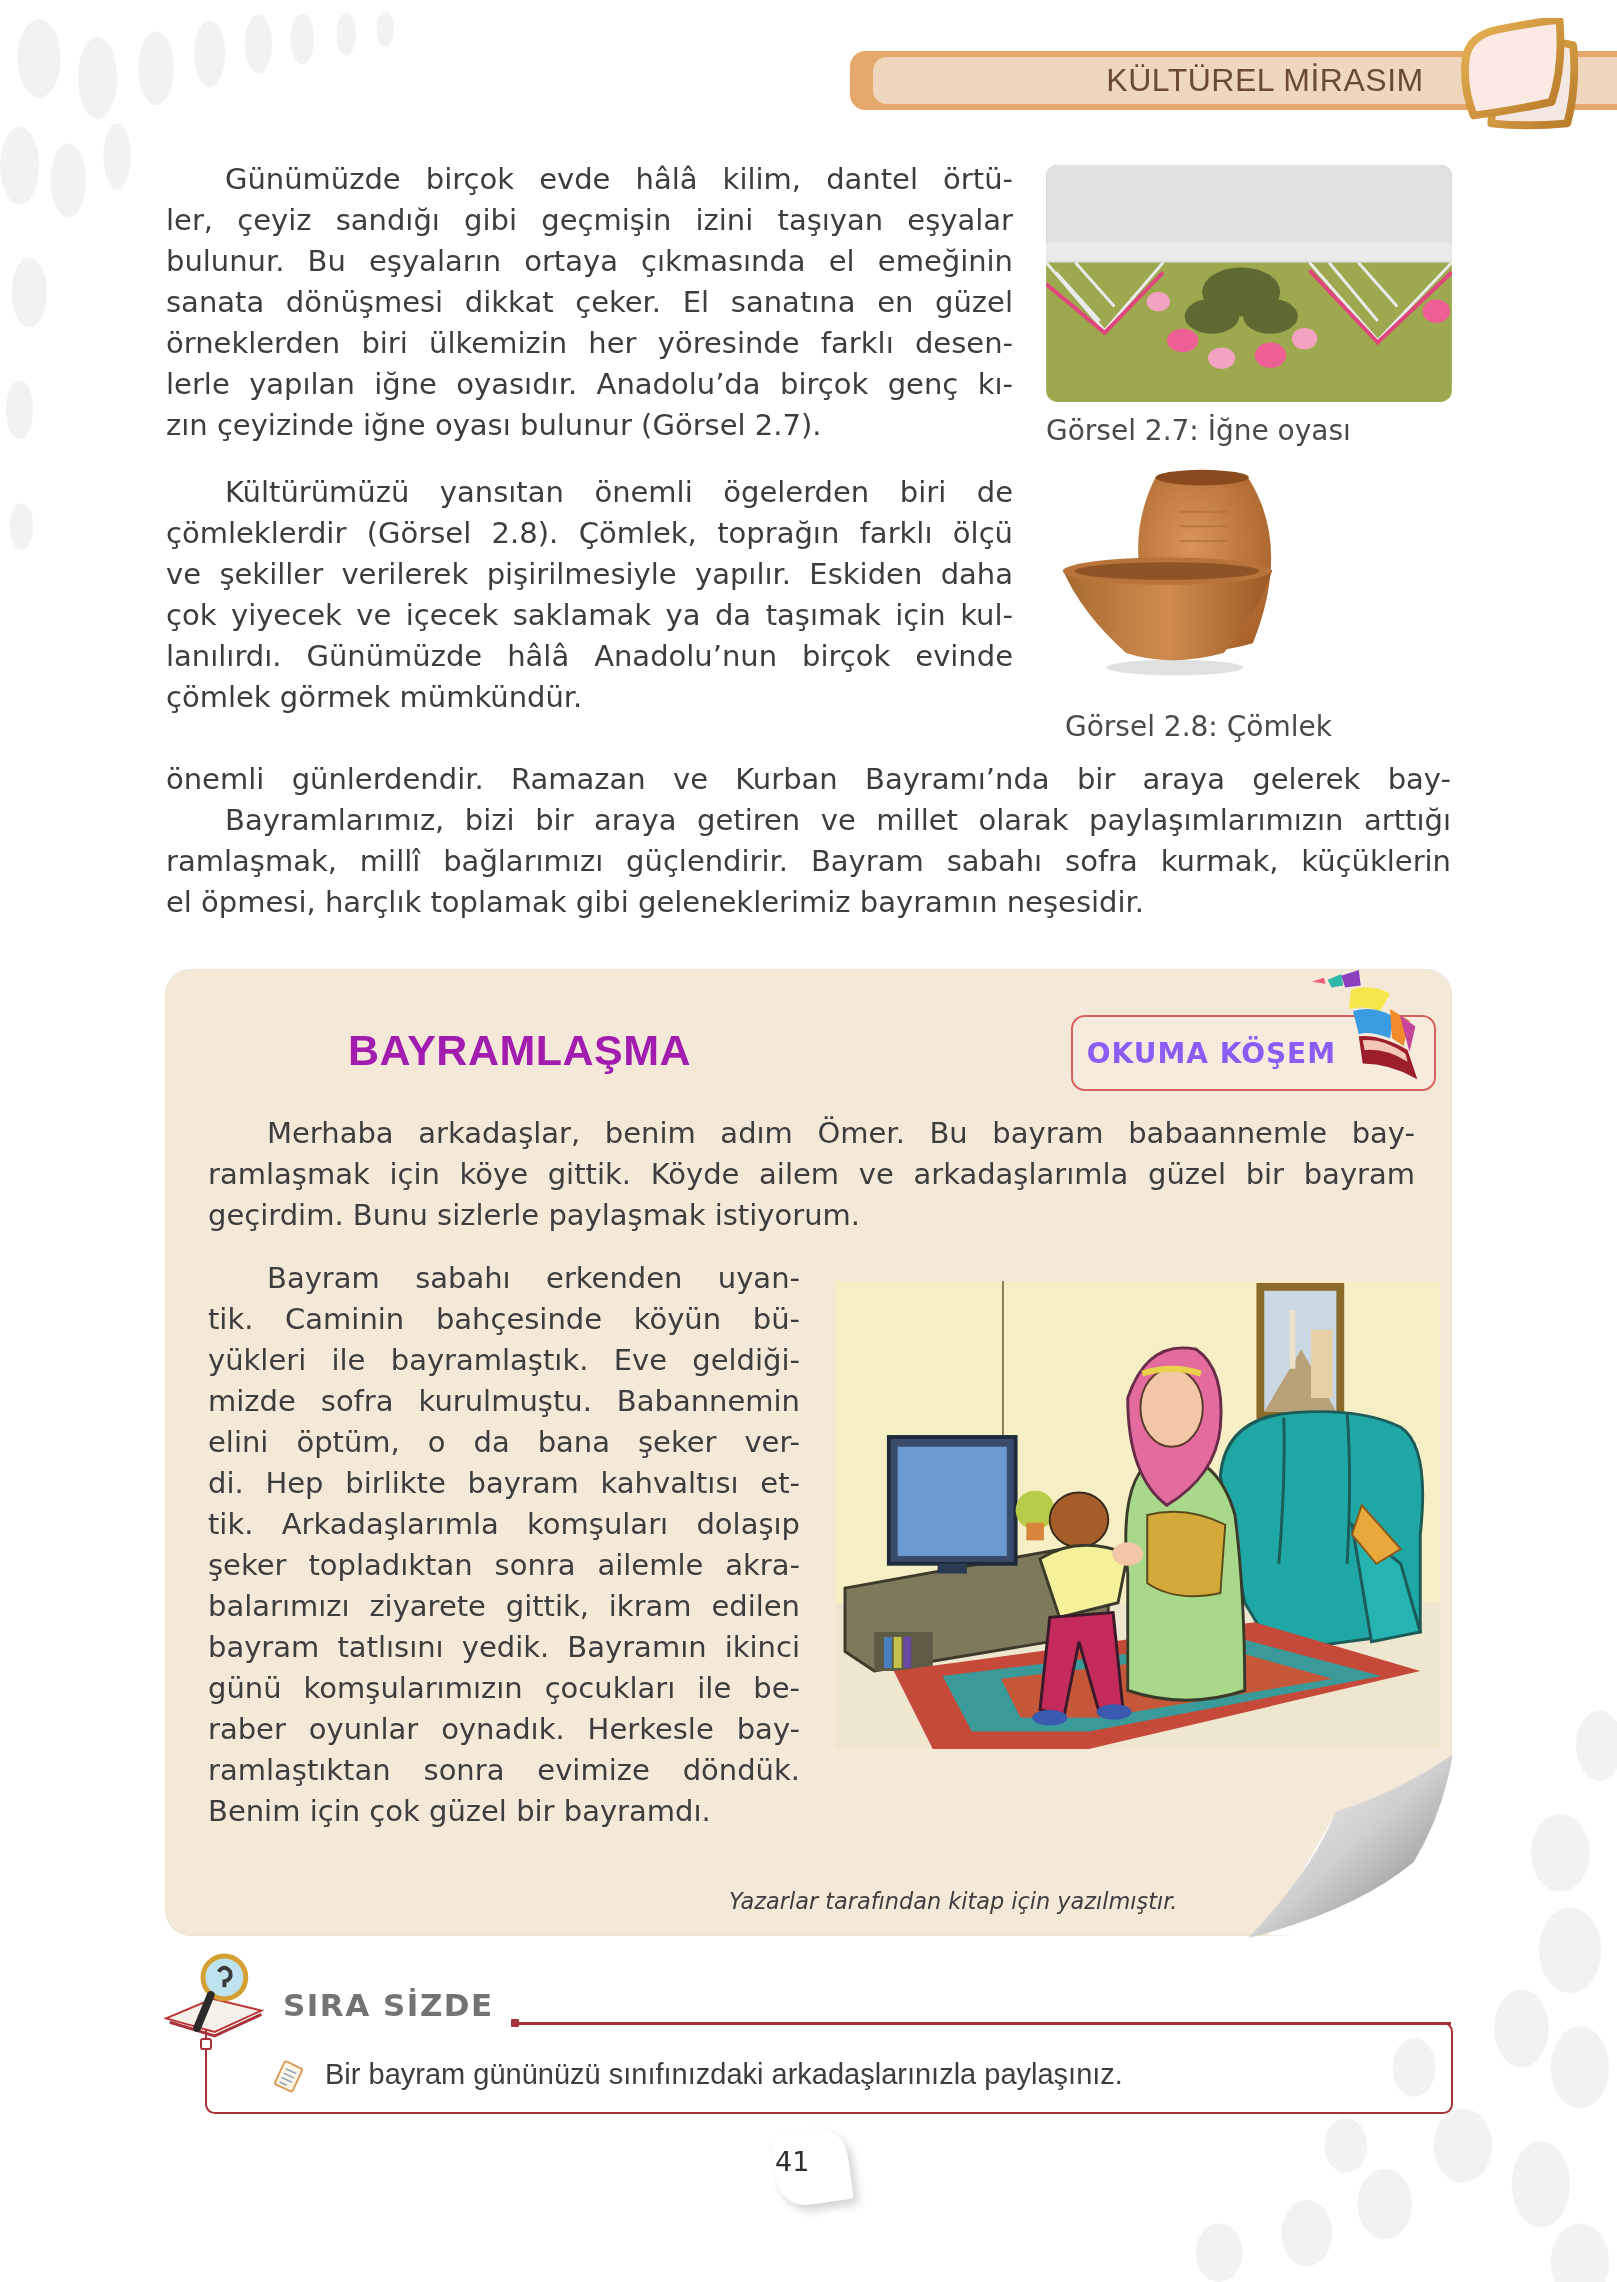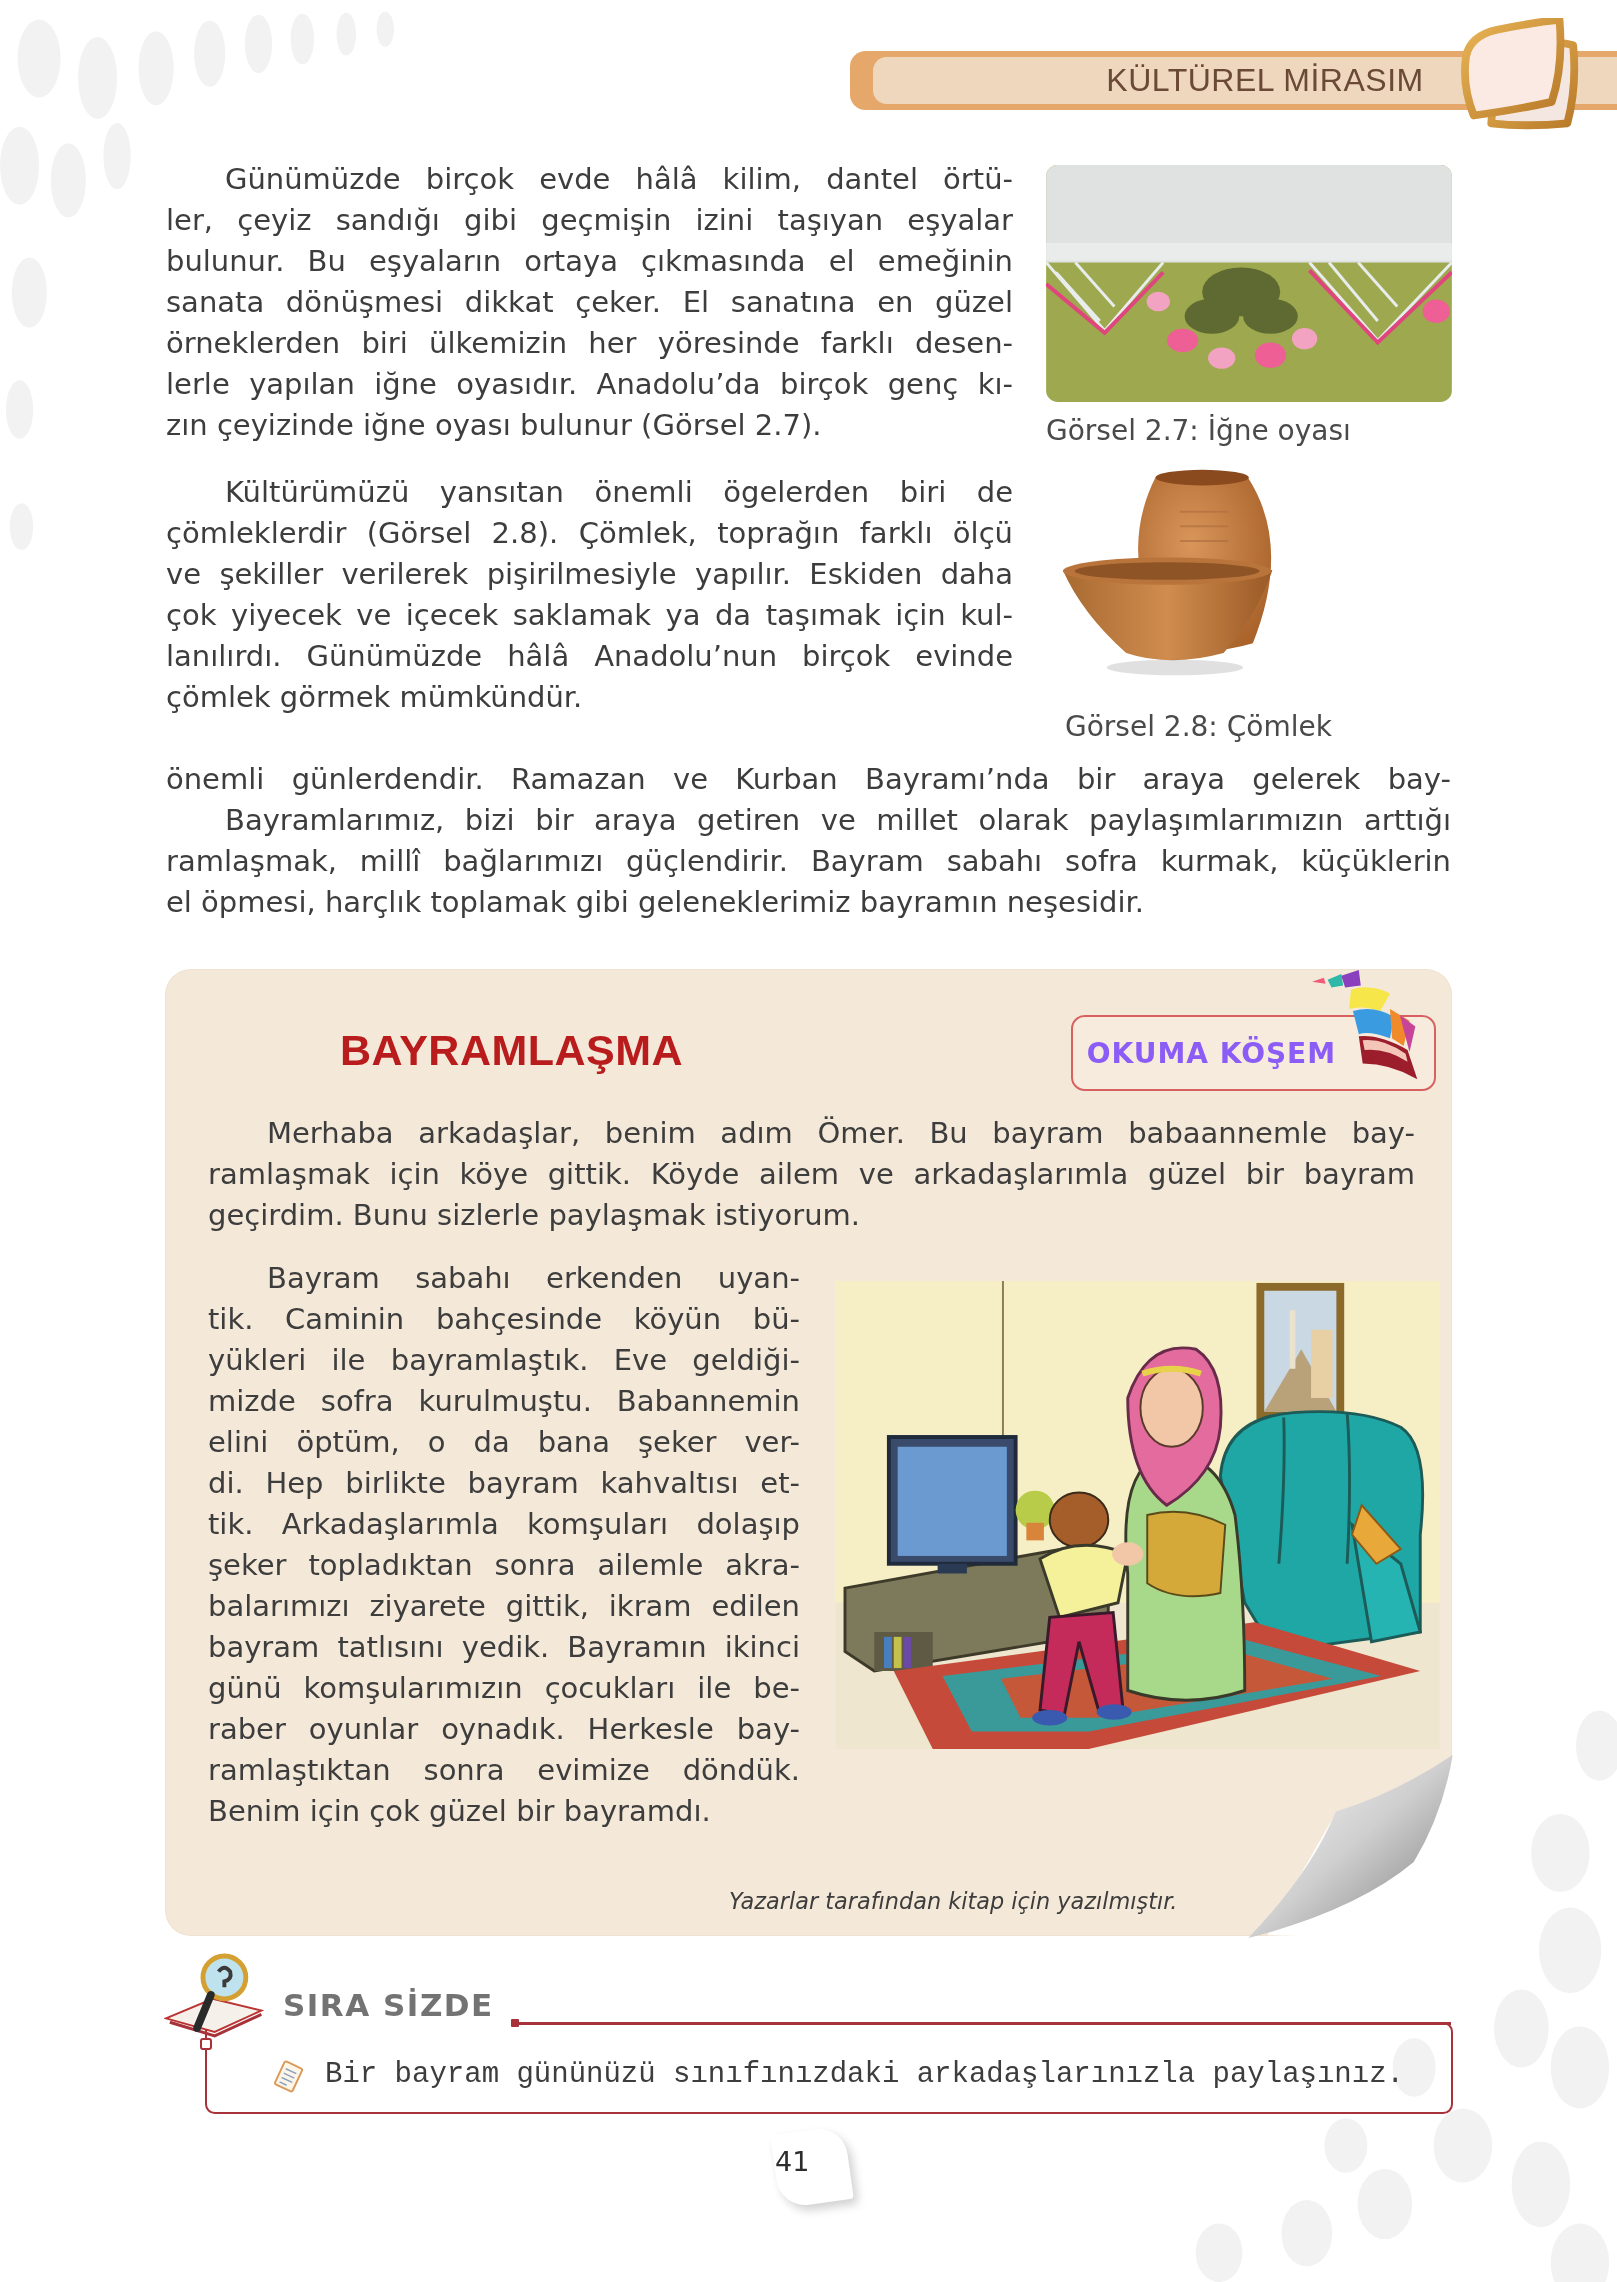--- a/index.html
+++ b/index.html
@@ -46,23 +46,23 @@
     font-size: 28px; color: #4a4a4a;
   }
 
   
   .reading-box {
     position: absolute; left: 166px; top: 970px; width: 1285px; height: 965px;
     background: #f4e8d8; border-radius: 25px; z-index: 2;
     box-shadow: 0 0 0 1px #efe2cf;
   }
   .reading-title {
-    position: absolute; left: 340px; top: 1026px; z-index: 3;
+    position: absolute; left: 348px; top: 1026px; z-index: 3;
     font-family: "Liberation Sans", sans-serif; font-weight: bold; font-size: 43px;
-    color: #b91c1c; letter-spacing: 0.5px;
+    color: #a21caf; letter-spacing: 0.5px;
   }
   .okuma-box {
     position: absolute; left: 1071px; top: 1015px; width: 365px; height: 76px; z-index: 3;
     border: 2.9px solid #d86060; border-radius: 13.7px; background: #f6ebdd;
   }
   .okuma-label {
     position: absolute; left: 13.7px; top: 19.5px;
     font-family: "DejaVu Sans", sans-serif; font-weight: bold; font-size: 28px;
     color: #8b5cf6; letter-spacing: 1px;
   }
@@ -86,21 +86,21 @@
   .sira-dot { position: absolute; left: 511px; top: 2019px; width: 7.8px; height: 7.8px; background: #a8323a; border-radius: 1px; z-index: 3; }
   .sira-box {
     position: absolute; left: 205px; top: 2022px; width: 1248px; height: 92px; z-index: 2;
     border: 2px solid #a8323a; border-radius: 9.8px; border-top-left-radius: 0;
   }
   .sira-box-cover { position: absolute; left: 207px; top: 2021px; width: 308px; height: 5.9px; background: #fff; z-index: 2; }
   .sira-connector-dot { position: absolute; left: 200px; top: 2038px; width: 11.7px; height: 11.7px; border: 2px solid #a8323a; background: #fff; border-radius: 2.9px; z-index: 3; }
   .sira-task-icon { position: absolute; left: 273px; top: 2058px; width: 35px; height: 35px; z-index: 3; }
   .sira-task {
     position: absolute; left: 325px; top: 2058px; z-index: 3;
-    font-family: Liberation Mono, monospace; font-size: 29px; color: #3d3d3d;
+    font-family: Liberation Sans, sans-serif; font-size: 29px; color: #3d3d3d;
   }
 
   
   .page-num-box {
     position: absolute; left: 775px; top: 2130px; width: 74px; height: 74px; z-index: 3;
     background: #fff; border-radius: 3.9px 29px 3.9px 29px;
     box-shadow: 3.9px 5.9px 9.8px rgba(0,0,0,0.18);
     transform: rotate(-8deg);
   }
   .page-num {

